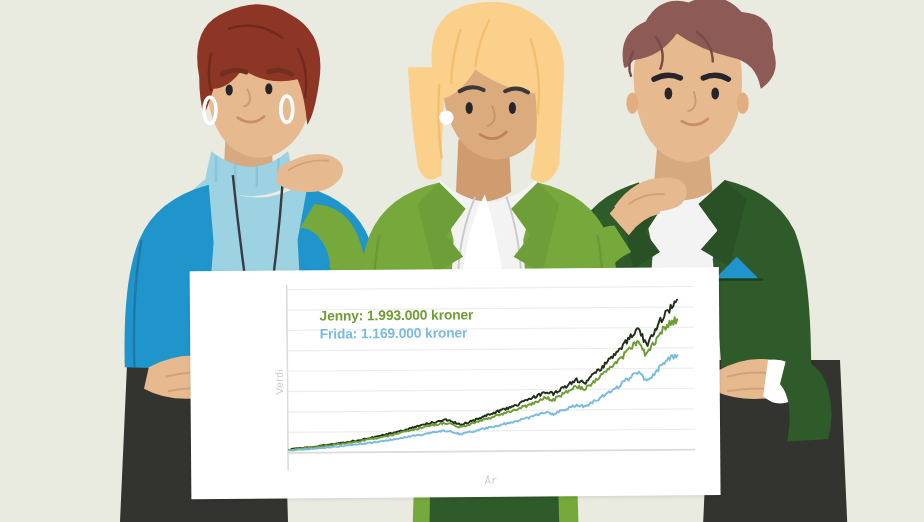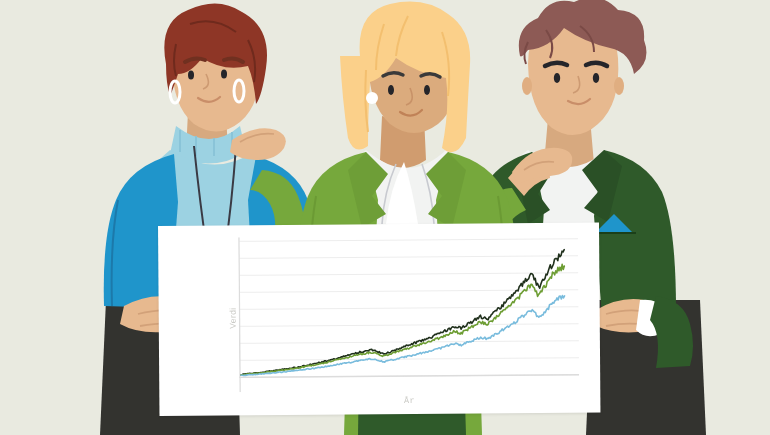--- a/index.html
+++ b/index.html
@@ -215,14 +215,16 @@
       <line x1="0" y1="140" x2="340" y2="140" stroke="#dcdcdc" stroke-width="1.4"></line>
       <g id="series-paths">
           <polyline points="2.00,137.59 3.08,137.41 4.16,136.69 5.24,136.63 6.32,136.49 7.40,136.49 8.48,136.25 9.56,136.32 10.64,136.03 11.72,136.21 12.80,136.21 13.88,135.97 14.96,135.67 16.04,135.63 17.12,135.45 18.20,135.88 19.28,135.53 20.36,135.60 21.44,135.44 22.52,135.29 23.60,135.11 24.68,135.07 25.76,135.02 26.84,134.39 27.92,134.13 29.00,134.26 30.08,133.72 31.16,134.10 32.24,133.81 33.32,134.21 34.40,133.44 35.48,133.54 36.56,133.07 37.64,132.99 38.72,133.31 39.80,132.91 40.88,132.57 41.96,132.91 43.04,132.05 44.12,132.51 45.20,131.89 46.28,131.94 47.36,131.80 48.44,132.11 49.52,131.72 50.60,131.37 51.68,131.61 52.76,131.42 53.84,130.81 54.92,130.15 56.00,130.84 57.08,130.75 58.16,130.55 59.24,129.96 60.32,130.08 61.40,129.95 62.48,129.92 63.56,128.89 64.64,128.74 65.72,129.02 66.80,128.90 67.88,128.57 68.96,128.57 70.04,128.05 71.12,127.29 72.20,128.24 73.28,127.18 74.36,127.09 75.44,126.70 76.52,126.80 77.60,126.60 78.68,126.13 79.76,125.51 80.84,126.02 81.92,125.84 83.00,124.85 84.08,125.68 85.16,124.21 86.24,124.15 87.32,124.61 88.40,124.25 89.48,123.71 90.56,123.68 91.64,123.19 92.72,122.83 93.80,122.70 94.88,122.14 95.96,122.57 97.04,122.41 98.12,122.02 99.20,121.30 100.28,121.51 101.36,121.00 102.44,120.15 103.52,120.38 104.60,119.40 105.68,119.98 106.76,119.16 107.84,119.25 108.92,118.20 110.00,118.91 111.08,118.23 112.16,117.59 113.24,117.35 114.32,117.16 115.40,117.68 116.48,116.15 117.56,116.81 118.64,116.68 119.72,116.70 120.80,115.04 121.88,115.82 122.96,116.00 124.04,115.87 125.12,115.12 126.20,114.47 127.28,114.42 128.36,114.37 129.44,114.69 130.52,113.48 131.60,113.10 132.68,112.92 133.76,114.41 134.84,114.03 135.92,113.91 137.00,114.91 138.08,115.14 139.16,116.45 140.24,115.22 141.32,117.00 142.40,116.82 143.48,116.70 144.56,117.71 145.64,117.59 146.72,117.76 147.80,117.00 148.88,115.82 149.96,116.67 151.04,116.62 152.12,115.58 153.20,114.47 154.28,114.64 155.36,113.94 156.44,114.91 157.52,112.81 158.60,112.87 159.68,113.19 160.76,112.17 161.84,112.80 162.92,111.18 164.00,111.18 165.08,110.07 166.16,110.72 167.24,109.07 168.32,109.14 169.40,109.66 170.48,108.92 171.56,108.93 172.64,107.70 173.72,108.53 174.80,106.67 175.88,106.01 176.96,107.63 178.04,105.44 179.12,105.59 180.20,104.55 181.28,104.58 182.36,105.67 183.44,103.67 184.52,104.93 185.60,103.18 186.68,103.88 187.76,102.60 188.84,102.81 189.92,101.68 191.00,101.76 192.08,102.26 193.16,101.96 194.24,99.99 195.32,99.21 196.40,98.42 197.48,98.56 198.56,97.62 199.64,97.38 200.72,97.77 201.80,96.39 202.88,96.69 203.96,96.71 205.04,95.32 206.12,94.15 207.20,95.82 208.28,95.24 209.36,93.04 210.44,92.40 211.52,94.23 212.60,92.03 213.68,91.08 214.76,91.28 215.84,92.02 216.92,91.40 218.00,92.10 219.08,92.02 220.16,90.79 221.24,91.12 222.32,93.55 223.40,91.60 224.48,90.22 225.56,91.58 226.64,90.72 227.72,90.33 228.80,87.55 229.88,86.93 230.96,87.63 232.04,86.08 233.12,87.65 234.20,86.09 235.28,84.52 236.36,82.85 237.44,84.74 238.52,82.35 239.60,83.24 240.68,80.91 241.76,79.70 242.84,82.98 243.92,83.23 245.00,82.36 246.08,81.56 247.16,82.96 248.24,83.88 249.32,84.48 250.40,81.55 251.48,81.58 252.56,79.21 253.64,78.49 254.72,76.55 255.80,76.00 256.88,75.12 257.96,75.39 259.04,72.67 260.12,72.43 261.20,73.67 262.28,73.16 263.36,69.63 264.44,71.18 265.52,66.71 266.60,67.73 267.68,66.05 268.76,63.48 269.84,63.59 270.92,61.96 272.00,63.10 273.08,59.66 274.16,60.74 275.24,57.82 276.32,57.88 277.40,55.62 278.48,55.21 279.56,55.67 280.64,51.70 281.72,50.44 282.80,48.22 283.88,51.16 284.96,46.25 286.04,47.43 287.12,43.34 288.20,45.97 289.28,44.47 290.36,43.47 291.44,40.04 292.52,38.49 293.60,38.67 294.68,39.95 295.76,44.74 296.84,43.29 297.92,50.05 299.00,48.40 300.08,51.01 301.16,53.26 302.24,49.45 303.32,46.41 304.40,44.29 305.48,45.13 306.56,43.53 307.64,39.22 308.72,39.94 309.80,36.42 310.88,33.08 311.96,29.86 313.04,33.68 314.12,31.59 315.20,29.06 316.28,24.31 317.36,23.66 318.44,23.57 319.52,25.85 320.60,19.16 321.68,21.93 322.76,20.60 323.84,16.36 324.92,17.11 326.00,14.88" fill="none" stroke="#20301c" stroke-width="1.6" stroke-linejoin="round" stroke-linecap="round"></polyline>
           <polyline points="2.00,137.77 3.08,137.46 4.16,137.63 5.24,137.33 6.32,137.22 7.40,136.70 8.48,136.73 9.56,136.59 10.64,136.60 11.72,136.73 12.80,136.53 13.88,136.49 14.96,135.85 16.04,136.45 17.12,136.07 18.20,136.06 19.28,136.13 20.36,135.86 21.44,135.83 22.52,135.58 23.60,135.74 24.68,135.44 25.76,135.27 26.84,135.16 27.92,134.62 29.00,134.66 30.08,134.86 31.16,134.72 32.24,134.23 33.32,134.14 34.40,134.62 35.48,134.07 36.56,134.07 37.64,133.96 38.72,133.68 39.80,133.09 40.88,133.32 41.96,133.13 43.04,132.71 44.12,133.36 45.20,133.25 46.28,132.47 47.36,132.66 48.44,132.84 49.52,132.51 50.60,132.13 51.68,131.67 52.76,131.76 53.84,131.96 54.92,131.92 56.00,131.33 57.08,130.91 58.16,131.14 59.24,131.42 60.32,131.08 61.40,131.14 62.48,129.99 63.56,129.91 64.64,130.49 65.72,129.50 66.80,129.26 67.88,129.23 68.96,128.91 70.04,128.93 71.12,128.47 72.20,129.22 73.28,128.17 74.36,128.80 75.44,128.51 76.52,128.14 77.60,127.68 78.68,127.75 79.76,127.34 80.84,126.94 81.92,126.92 83.00,126.27 84.08,126.99 85.16,126.15 86.24,125.92 87.32,126.18 88.40,126.15 89.48,124.73 90.56,124.76 91.64,125.14 92.72,124.73 93.80,124.35 94.88,123.63 95.96,123.36 97.04,122.97 98.12,122.98 99.20,122.86 100.28,122.20 101.36,122.80 102.44,122.26 103.52,121.89 104.60,121.63 105.68,121.83 106.76,121.10 107.84,121.11 108.92,121.51 110.00,120.90 111.08,119.61 112.16,120.36 113.24,119.88 114.32,119.40 115.40,118.54 116.48,118.91 117.56,118.38 118.64,118.69 119.72,118.17 120.80,117.83 121.88,117.21 122.96,118.20 124.04,117.16 125.12,117.90 126.20,117.73 127.28,116.89 128.36,115.88 129.44,117.18 130.52,115.74 131.60,116.58 132.68,116.97 133.76,117.00 134.84,116.49 135.92,116.36 137.00,116.71 138.08,117.44 139.16,117.64 140.24,118.51 141.32,119.23 142.40,119.45 143.48,120.12 144.56,119.26 145.64,119.30 146.72,118.90 147.80,118.62 148.88,119.25 149.96,118.52 151.04,117.80 152.12,118.12 153.20,117.06 154.28,116.23 155.36,116.19 156.44,116.63 157.52,115.44 158.60,114.95 159.68,115.64 160.76,114.05 161.84,114.66 162.92,114.56 164.00,113.13 165.08,113.34 166.16,112.59 167.24,113.25 168.32,112.04 169.40,112.97 170.48,112.41 171.56,111.23 172.64,111.58 173.72,110.36 174.80,109.66 175.88,109.60 176.96,110.35 178.04,109.58 179.12,108.93 180.20,109.68 181.28,107.78 182.36,108.44 183.44,107.43 184.52,106.84 185.60,107.45 186.68,107.45 187.76,106.71 188.84,105.88 189.92,105.39 191.00,105.84 192.08,105.75 193.16,104.86 194.24,104.01 195.32,104.44 196.40,102.55 197.48,102.72 198.56,101.91 199.64,103.54 200.72,102.12 201.80,101.44 202.88,100.81 203.96,101.72 205.04,99.61 206.12,100.78 207.20,99.00 208.28,98.97 209.36,99.55 210.44,98.48 211.52,96.83 212.60,97.55 213.68,97.29 214.76,94.96 215.84,96.10 216.92,96.72 218.00,95.25 219.08,97.95 220.16,97.60 221.24,98.50 222.32,96.76 223.40,98.31 224.48,95.23 225.56,94.83 226.64,94.57 227.72,94.47 228.80,95.03 229.88,91.71 230.96,92.60 232.04,91.42 233.12,90.15 234.20,91.84 235.28,89.98 236.36,89.82 237.44,89.05 238.52,89.01 239.60,86.26 240.68,86.11 241.76,87.16 242.84,88.08 243.92,85.90 245.00,88.90 246.08,86.97 247.16,89.12 248.24,89.74 249.32,89.07 250.40,86.03 251.48,85.89 252.56,85.62 253.64,86.18 254.72,84.11 255.80,82.17 256.88,83.49 257.96,80.24 259.04,81.22 260.12,80.63 261.20,78.64 262.28,76.26 263.36,76.48 264.44,74.94 265.52,74.32 266.60,74.47 267.68,72.20 268.76,72.45 269.84,70.37 270.92,70.65 272.00,70.40 273.08,68.23 274.16,66.49 275.24,67.55 276.32,64.89 277.40,63.53 278.48,62.85 279.56,62.05 280.64,63.76 281.72,58.42 282.80,58.39 283.88,56.66 284.96,55.68 286.04,54.38 287.12,55.47 288.20,55.50 289.28,50.73 290.36,50.05 291.44,52.79 292.52,49.13 293.60,49.49 294.68,51.83 295.76,52.72 296.84,56.36 297.92,56.04 299.00,61.42 300.08,59.38 301.16,58.20 302.24,56.06 303.32,56.77 304.40,52.50 305.48,50.54 306.56,52.54 307.64,51.87 308.72,46.51 309.80,45.55 310.88,44.09 311.96,42.11 313.04,43.21 314.12,37.24 315.20,37.74 316.28,40.03 317.36,36.00 318.44,37.93 319.52,32.48 320.60,36.01 321.68,32.32 322.76,35.77 323.84,29.52 324.92,34.72 326.00,31.20" fill="none" stroke="#6d9d33" stroke-width="1.6" stroke-linejoin="round" stroke-linecap="round"></polyline>
           <polyline points="2.00,137.82 3.08,137.99 4.16,138.15 5.24,137.89 6.32,138.03 7.40,137.79 8.48,137.60 9.56,137.42 10.64,137.26 11.72,137.58 12.80,137.27 13.88,137.65 14.96,136.97 16.04,137.47 17.12,136.98 18.20,137.33 19.28,137.07 20.36,136.65 21.44,136.87 22.52,136.91 23.60,136.35 24.68,136.86 25.76,136.31 26.84,136.22 27.92,136.10 29.00,136.22 30.08,136.03 31.16,136.30 32.24,136.03 33.32,135.58 34.40,135.72 35.48,135.77 36.56,135.89 37.64,135.35 38.72,135.31 39.80,134.96 40.88,135.02 41.96,135.35 43.04,135.31 44.12,134.70 45.20,134.59 46.28,134.95 47.36,134.89 48.44,134.23 49.52,134.22 50.60,133.95 51.68,134.14 52.76,133.67 53.84,134.00 54.92,133.71 56.00,133.67 57.08,133.28 58.16,133.62 59.24,133.43 60.32,133.14 61.40,132.78 62.48,133.20 63.56,132.98 64.64,132.76 65.72,132.99 66.80,132.46 67.88,131.98 68.96,131.81 70.04,132.34 71.12,132.37 72.20,131.90 73.28,131.28 74.36,131.81 75.44,131.86 76.52,131.14 77.60,131.26 78.68,130.65 79.76,130.54 80.84,130.97 81.92,130.45 83.00,130.15 84.08,130.65 85.16,130.32 86.24,129.44 87.32,130.07 88.40,129.65 89.48,129.29 90.56,129.48 91.64,128.94 92.72,129.13 93.80,128.76 94.88,128.31 95.96,128.54 97.04,128.31 98.12,127.47 99.20,127.90 100.28,127.90 101.36,126.91 102.44,127.64 103.52,126.64 104.60,126.47 105.68,126.14 106.76,126.68 107.84,126.19 108.92,125.99 110.00,125.70 111.08,126.34 112.16,126.32 113.24,125.76 114.32,125.54 115.40,124.86 116.48,124.82 117.56,124.29 118.64,124.86 119.72,124.09 120.80,124.15 121.88,123.55 122.96,123.60 124.04,123.69 125.12,123.66 126.20,123.36 127.28,122.82 128.36,123.36 129.44,122.44 130.52,122.23 131.60,123.03 132.68,123.19 133.76,123.25 134.84,123.14 135.92,122.86 137.00,123.35 138.08,124.18 139.16,124.29 140.24,124.64 141.32,124.97 142.40,124.43 143.48,125.65 144.56,125.48 145.64,125.99 146.72,124.76 147.80,124.44 148.88,124.43 149.96,124.00 151.04,123.88 152.12,123.34 153.20,123.70 154.28,124.00 155.36,123.64 156.44,123.65 157.52,123.00 158.60,122.37 159.68,122.72 160.76,121.76 161.84,121.29 162.92,120.84 164.00,120.97 165.08,121.49 166.16,120.21 167.24,121.07 168.32,119.77 169.40,119.75 170.48,119.56 171.56,119.90 172.64,120.09 173.72,118.96 174.80,118.96 175.88,119.26 176.96,118.86 178.04,117.95 179.12,117.95 180.20,117.54 181.28,116.60 182.36,117.86 183.44,116.76 184.52,116.43 185.60,116.99 186.68,115.81 187.76,116.22 188.84,116.22 189.92,115.06 191.00,115.00 192.08,115.45 193.16,114.74 194.24,114.49 195.32,113.34 196.40,113.24 197.48,112.89 198.56,112.98 199.64,112.17 200.72,112.01 201.80,113.14 202.88,111.29 203.96,111.21 205.04,111.18 206.12,110.66 207.20,109.97 208.28,109.43 209.36,110.43 210.44,109.84 211.52,108.53 212.60,108.28 213.68,108.60 214.76,108.73 215.84,108.23 216.92,107.47 218.00,107.83 219.08,108.26 220.16,109.76 221.24,108.71 222.32,110.28 223.40,109.16 224.48,108.93 225.56,107.28 226.64,108.03 227.72,106.25 228.80,106.23 229.88,106.58 230.96,105.93 232.04,106.47 233.12,105.46 234.20,105.78 235.28,103.59 236.36,103.67 237.44,103.63 238.52,102.20 239.60,103.62 240.68,103.27 241.76,101.60 242.84,102.89 243.92,103.40 245.00,102.75 246.08,101.76 247.16,104.02 248.24,102.88 249.32,102.94 250.40,102.10 251.48,102.78 252.56,100.81 253.64,99.90 254.72,100.77 255.80,98.42 256.88,98.22 257.96,98.83 259.04,98.30 260.12,98.06 261.20,95.94 262.28,95.44 263.36,93.58 264.44,95.31 265.52,93.82 266.60,92.63 267.68,91.82 268.76,90.79 269.84,91.82 270.92,90.83 272.00,89.39 273.08,88.70 274.16,88.57 275.24,86.75 276.32,88.48 277.40,87.20 278.48,86.54 279.56,83.09 280.64,82.49 281.72,82.37 282.80,80.49 283.88,80.27 284.96,82.04 286.04,79.95 287.12,79.64 288.20,77.37 289.28,76.11 290.36,76.03 291.44,75.95 292.52,76.51 293.60,74.63 294.68,75.79 295.76,77.01 296.84,77.38 297.92,81.35 299.00,80.98 300.08,82.11 301.16,80.98 302.24,81.33 303.32,79.88 304.40,79.92 305.48,76.99 306.56,77.68 307.64,75.01 308.72,73.50 309.80,74.58 310.88,69.74 311.96,69.25 313.04,69.37 314.12,67.57 315.20,68.32 316.28,65.78 317.36,65.34 318.44,62.99 319.52,65.16 320.60,61.42 321.68,61.17 322.76,64.07 323.84,60.78 324.92,63.13 326.00,61.12" fill="none" stroke="#79bcdd" stroke-width="1.6" stroke-linejoin="round" stroke-linecap="round"></polyline>
         </g>
     </svg>
   </div>
 
   <div class="legend">
+    <div class="lg-jenny">Jenny: 1.993.000 kroner</div>
+    <div class="lg-frida">Frida: 1.169.000 kroner</div>
   </div>
 </div>
 
 </body></html>

